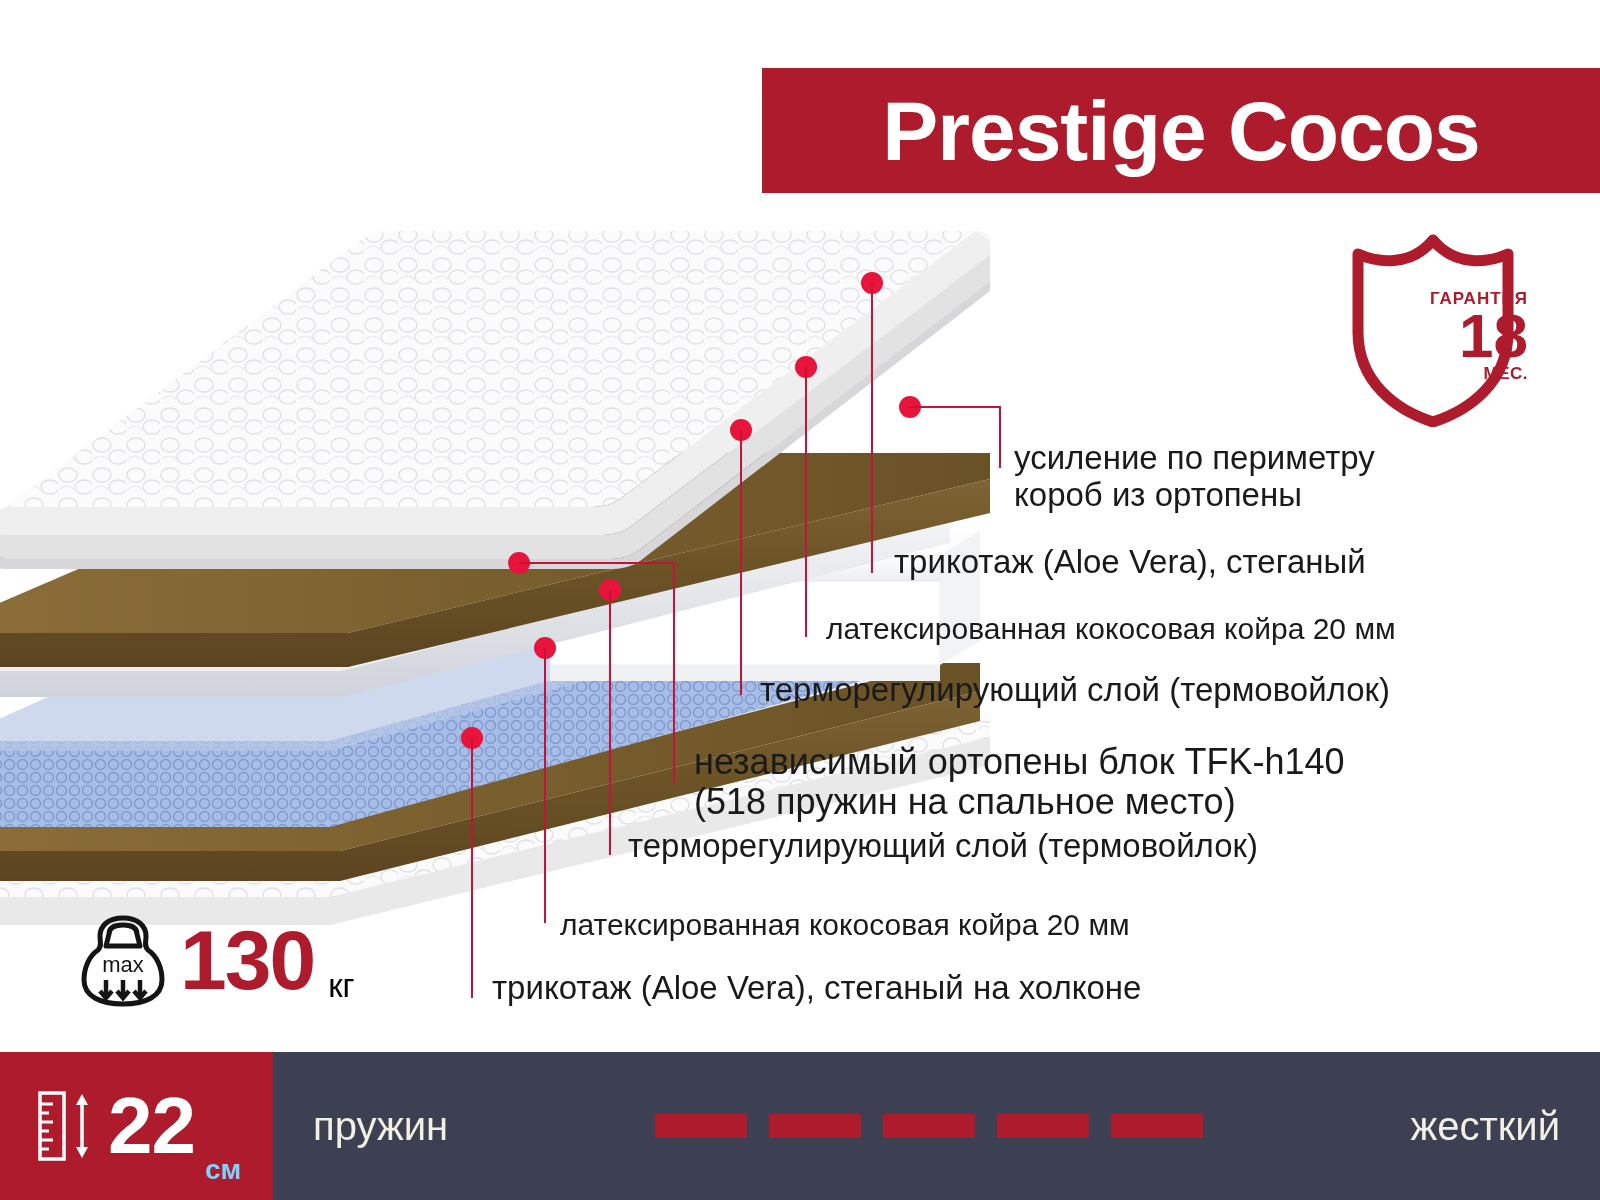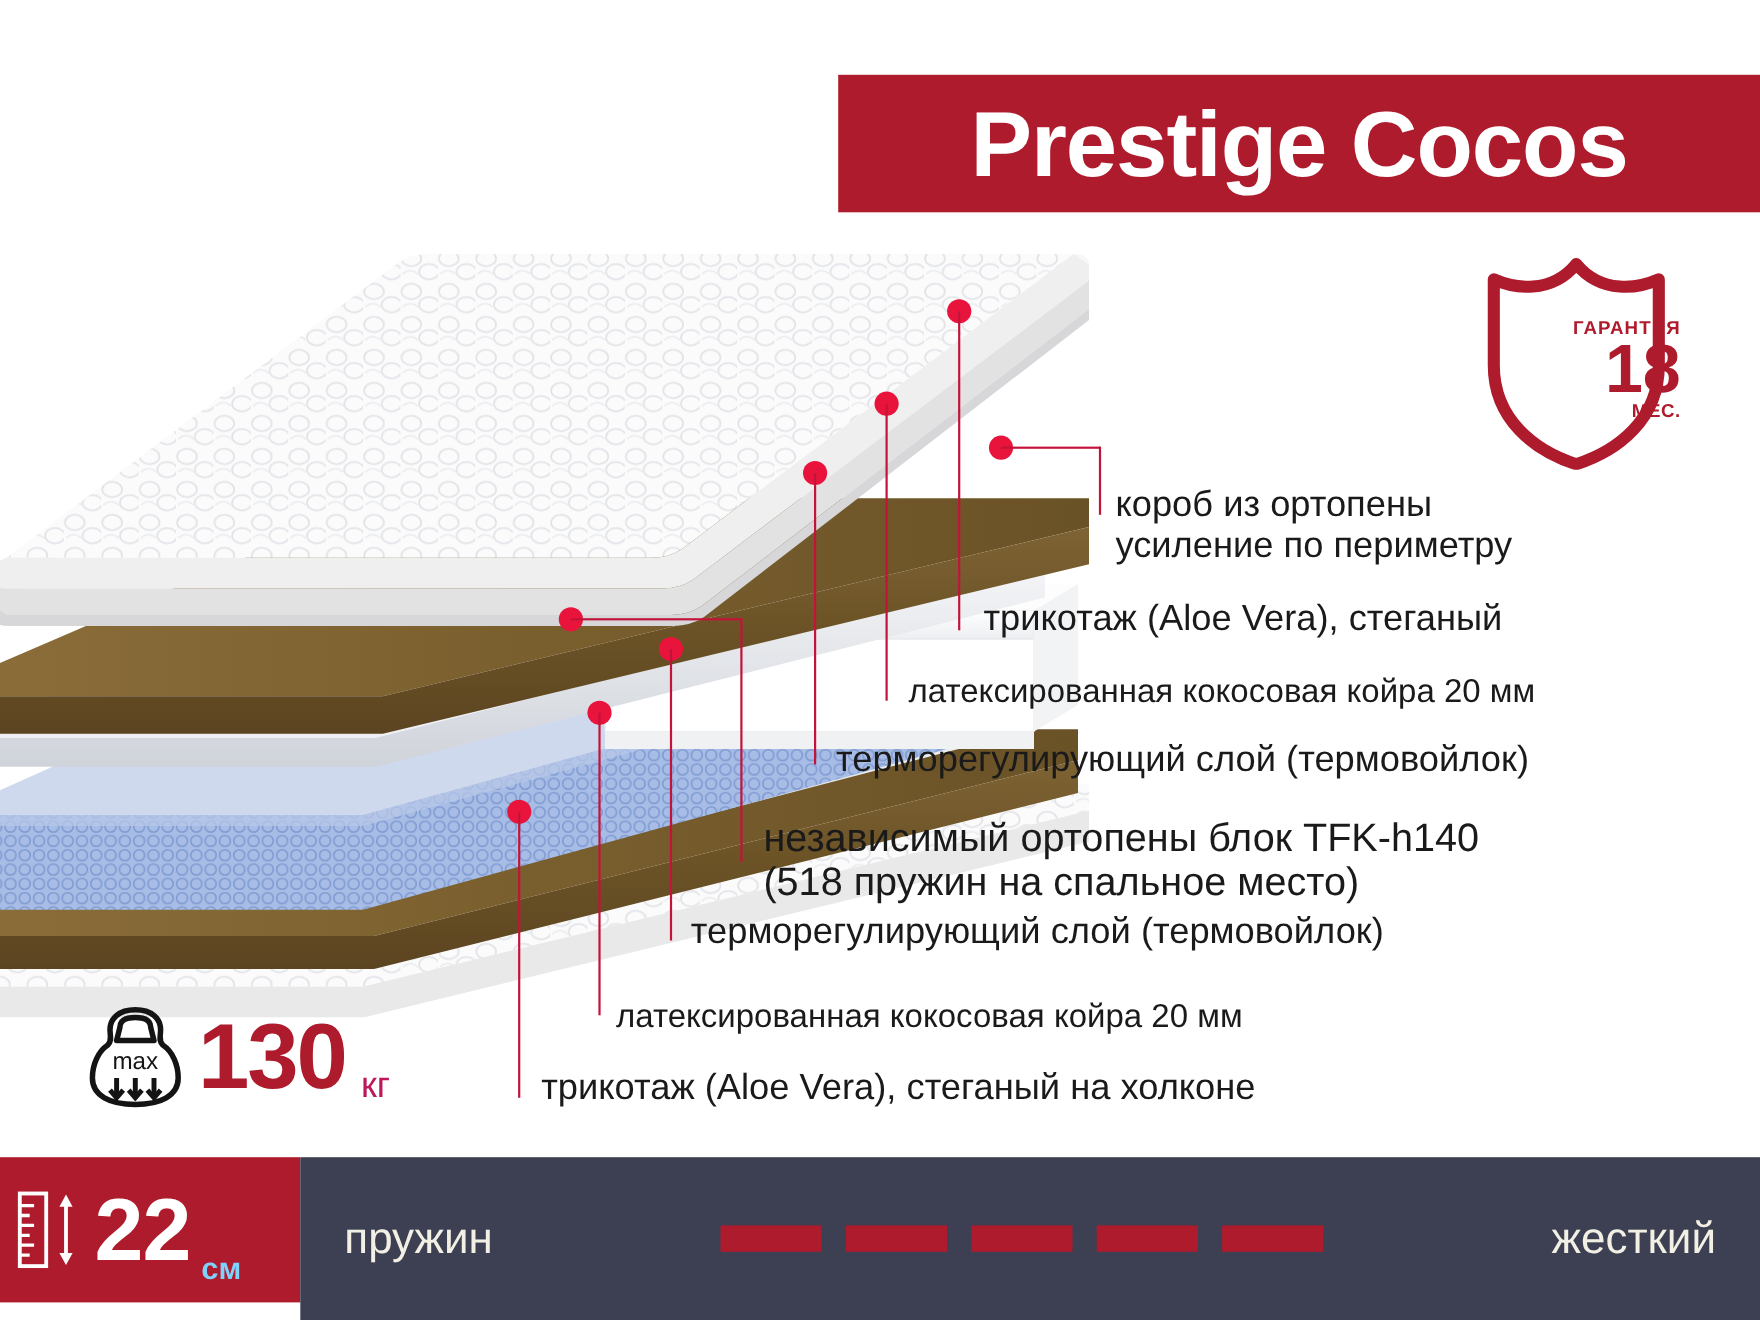--- a/index.html
+++ b/index.html
@@ -44,26 +44,26 @@
        background:#e8143c;transform:translate(-50%,-50%);}
 
   
   .lbl{position:absolute;color:#1a1a1a;font-size:33px;line-height:1.1;white-space:nowrap;}
   .lbl.two{line-height:1.12;}
 
   
   .weight{position:absolute;left:80px;top:905px;height:110px;display:flex;align-items:center;}
   .weight .icon{width:86px;height:96px;margin-right:14px;}
   .weight .num{color:var(--red);font-size:84px;font-weight:bold;line-height:1;letter-spacing:-2px;}
-  .weight .unit{color:#be185d;font-size:33px;margin-left:14px;align-self:flex-end;margin-bottom:10px;}
+  .weight .unit{color:#000000;font-size:33px;margin-left:14px;align-self:flex-end;margin-bottom:10px;}
 
   
   .bottombar{position:absolute;left:0;top:1052px;width:1600px;height:148px;display:flex;}
-  .height-block{width:273px;height:132px;background:var(--red);
-    display:flex;align-items:center;padding-left:14px;box-sizing:border-box;}
+  .height-block{width:273px;height:148px;background:var(--red);
+    display:flex;align-items:center;padding-left:36px;box-sizing:border-box;}
   .height-block .ruler{width:62px;height:74px;margin-right:10px;}
   .height-block .num{color:#fff;font-size:80px;font-weight:bold;line-height:1;letter-spacing:-1px;}
   .height-block .unit{color:#7dd3fc;font-size:28px;font-weight:bold;margin-left:10px;align-self:flex-end;margin-bottom:14px;}
 
   .firm-block{flex:1;height:148px;background:var(--navy);
     display:flex;align-items:center;justify-content:space-between;
     padding:0 40px;box-sizing:border-box;}
   .firm-label{color:#f2efe4;font-size:40px;white-space:nowrap;}
   .firm-scale{display:flex;gap:22px;}
   .seg{width:92px;height:24px;background:var(--red);}
@@ -203,22 +203,22 @@
 
     <div class="dot" style="left:545px;top:648px;"></div>
     <div class="leader vline" style="left:544px;top:648px;height:275px;"></div>
 
     <div class="dot" style="left:472px;top:738px;"></div>
     <div class="leader vline" style="left:471px;top:738px;height:260px;"></div>
   </div>
 
   <div>
     <div class="lbl two" style="left:1014px;top:440px;">
+      <div>усиление по периметру</div>
       <div>короб из ортопены</div>
-      <div>усиление по периметру</div>
     </div>
 
     <div class="lbl" style="left:894px;top:544px;">трикотаж (Aloe Vera), стеганый</div>
 
     <div class="lbl" style="left:826px;top:612px;font-size:30px;">латексированная кокосовая койра 20 мм</div>
 
     <div class="lbl" style="left:760px;top:672px;">терморегулирующий слой (термовойлок)</div>
 
     <div class="lbl two" style="left:694px;top:742px;font-size:36px;">
       <div>независимый ортопены блок TFK-h140</div>

